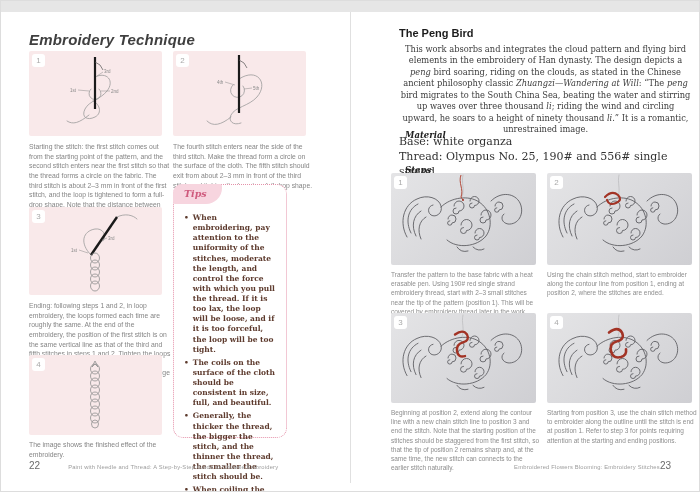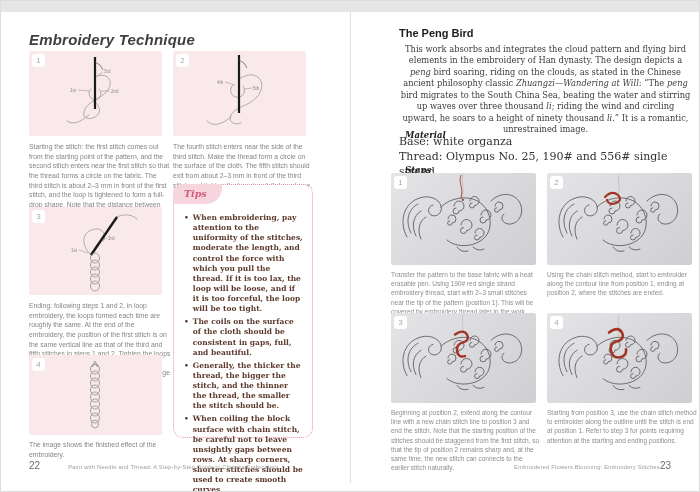--- a/index.html
+++ b/index.html
@@ -18,21 +18,21 @@
   .panel.p4{left:28px;top:354px;width:133px;height:80px;}
   .num-tab{position:absolute;top:3px;left:3px;width:13px;height:13px;background:#fff;border-radius:3px;
            color:#a9a9a9;font-size:8px;display:flex;align-items:center;justify-content:center;}
   .panel svg,.photo svg{position:absolute;inset:0;width:100%;height:100%;}
   .cap{position:absolute;font-size:6.8px;line-height:1.42;color:#858585;margin:0;}
   .cap.c1{left:28px;top:141px;width:142px;}
   .cap.c2{left:172px;top:141px;width:140px;}
   .cap.c3{left:28px;top:300px;width:142px;}
   .cap.c4{left:28px;top:439px;width:160px;}
 
-  .tips{position:absolute;left:172px;top:183px;width:140px;height:254px;box-sizing:border-box;
+  .tips{position:absolute;left:172px;top:183px;width:114px;height:254px;box-sizing:border-box;
         border:1.5px dotted #e591a9;border-radius:10px;background:#fff;}
   .tips-tab{position:absolute;top:-1px;left:-1px;background:#f7d5df;color:#cf5a7d;
             font-family:"DejaVu Serif",serif;font-weight:bold;font-style:italic;font-size:9.5px;
             padding:4px 15px 5px 11px;border-radius:9px 2px 16px 2px;}
   .tips ul{list-style:none;margin:0;padding:28px 9px 0 10px;}
   .tips li{display:flex;gap:4px;margin-bottom:3px;
            font-family:"DejaVu Serif",serif;font-weight:bold;font-size:7.5px;line-height:1.35;color:#5d3a2d;}
   .tips .bullet{flex:0 0 auto;}
 
   .footer-l{position:absolute;left:28px;top:459px;display:flex;align-items:baseline;gap:28px;}
@@ -161,21 +161,21 @@
 
     <aside class="tips">
       <span class="tips-tab">Tips</span>
       <ul>
         <li>
           <span class="bullet">•</span>
           <span>When embroidering, pay attention to the uniformity of the stitches, moderate the length, and control the force with which you pull the thread. If it is too lax, the loop will be loose, and if it is too forceful, the loop will be too tight.</span>
         </li>
         <li>
           <span class="bullet">•</span>
-          <span>The coils on the surface of the cloth should be consistent in gaps, full, and beautiful.</span>
+          <span>The coils on the surface of the cloth should be consistent in size, full, and beautiful.</span>
         </li>
         <li>
           <span class="bullet">•</span>
           <span>Generally, the thicker the thread, the bigger the stitch, and the thinner the thread, the smaller the stitch should be.</span>
         </li>
         <li>
           <span class="bullet">•</span>
           <span>When coiling the block surface with chain stitch, be careful not to leave unsightly gaps between rows. At sharp corners, shorter stitches should be used to create smooth curves.</span>
         </li>
       </ul>

